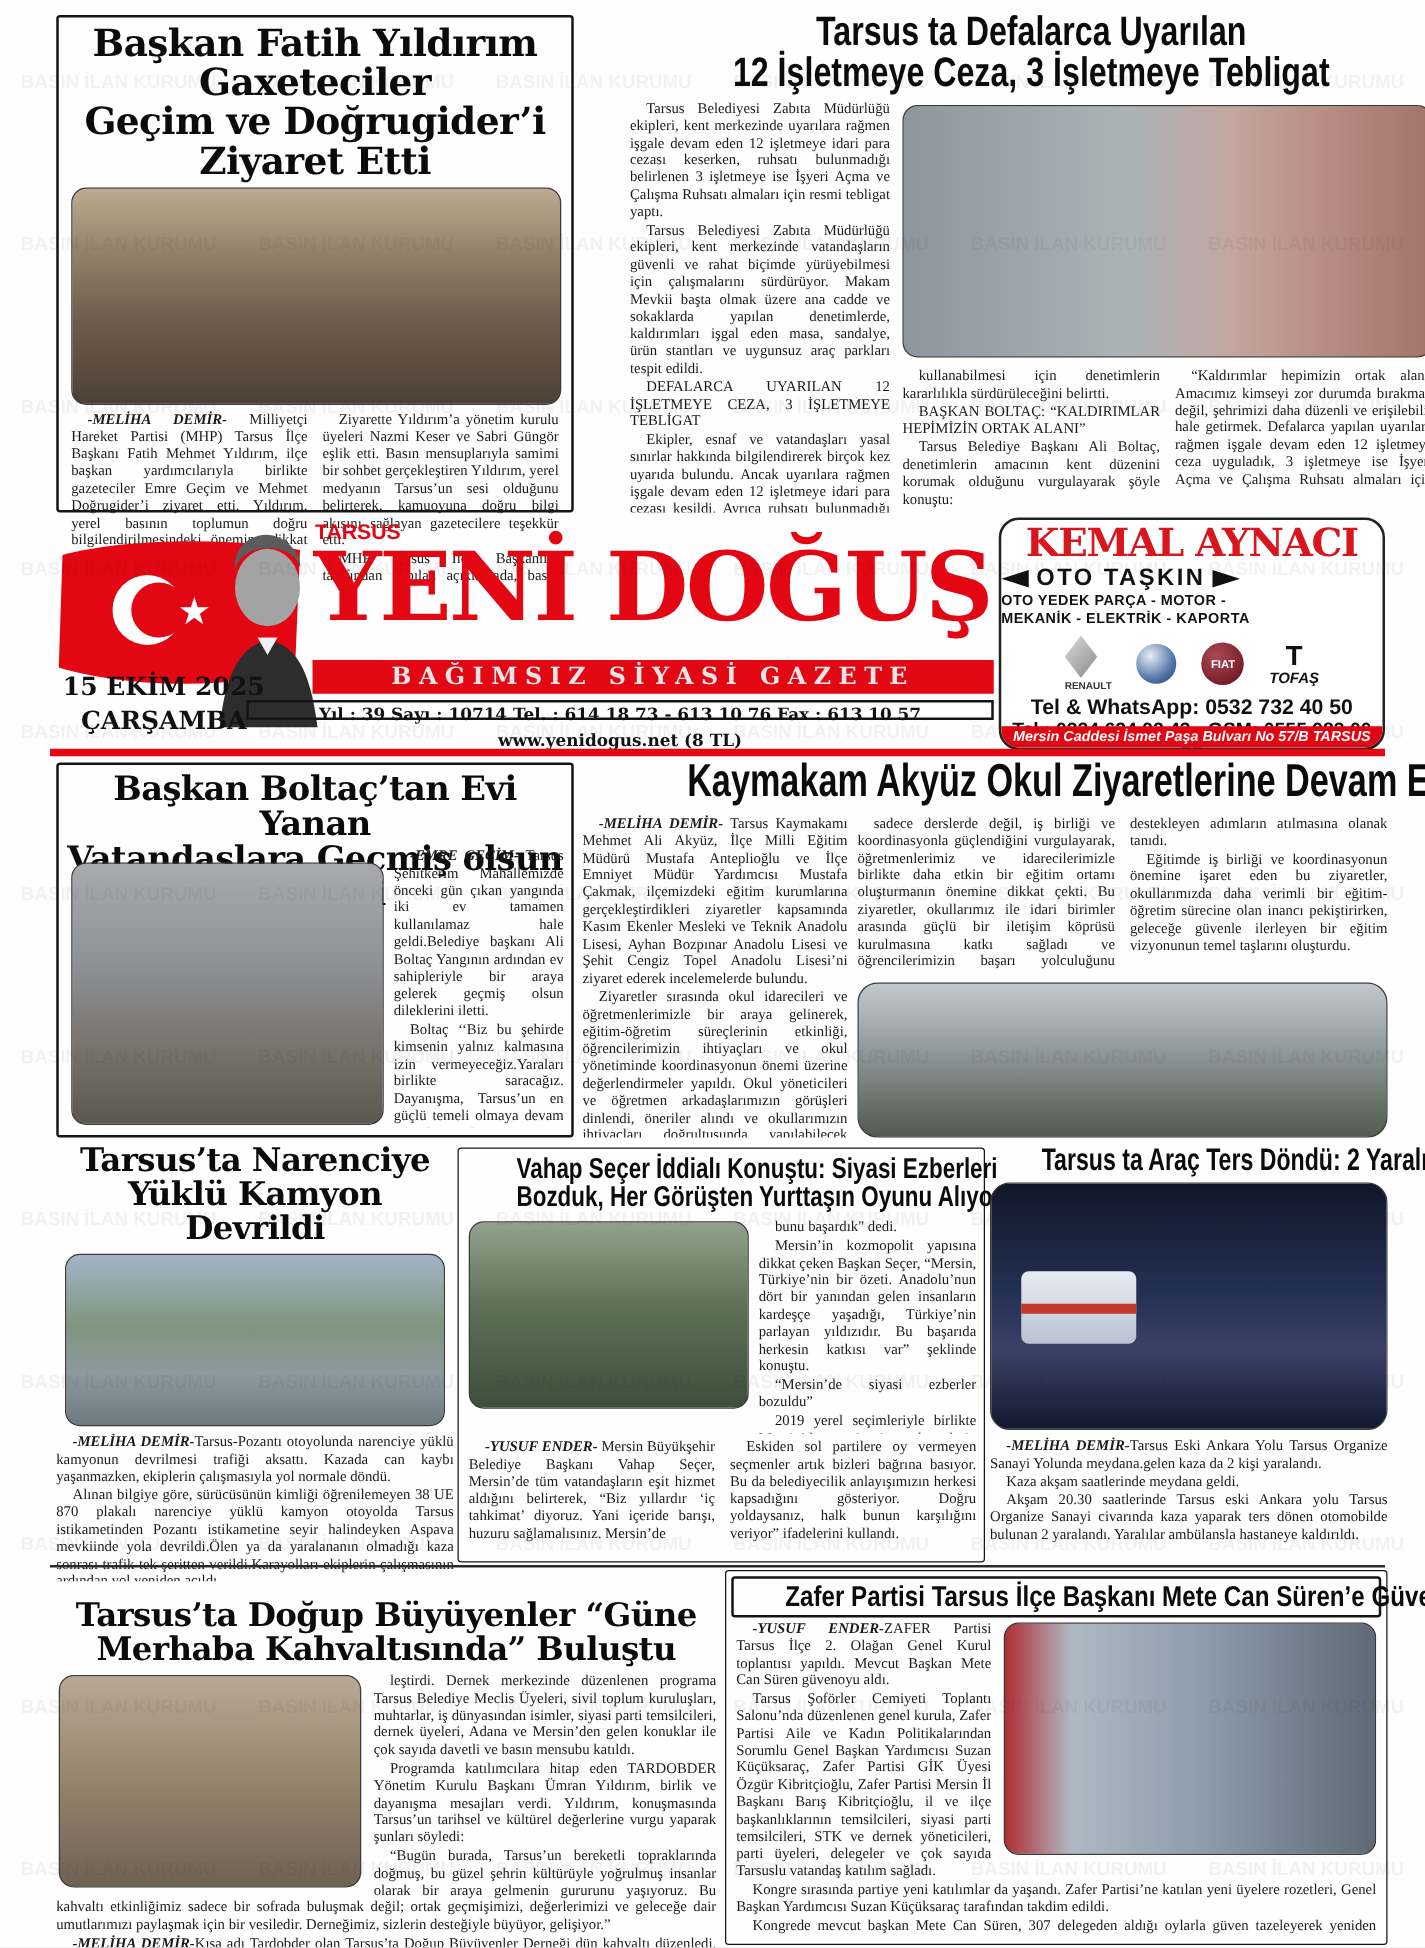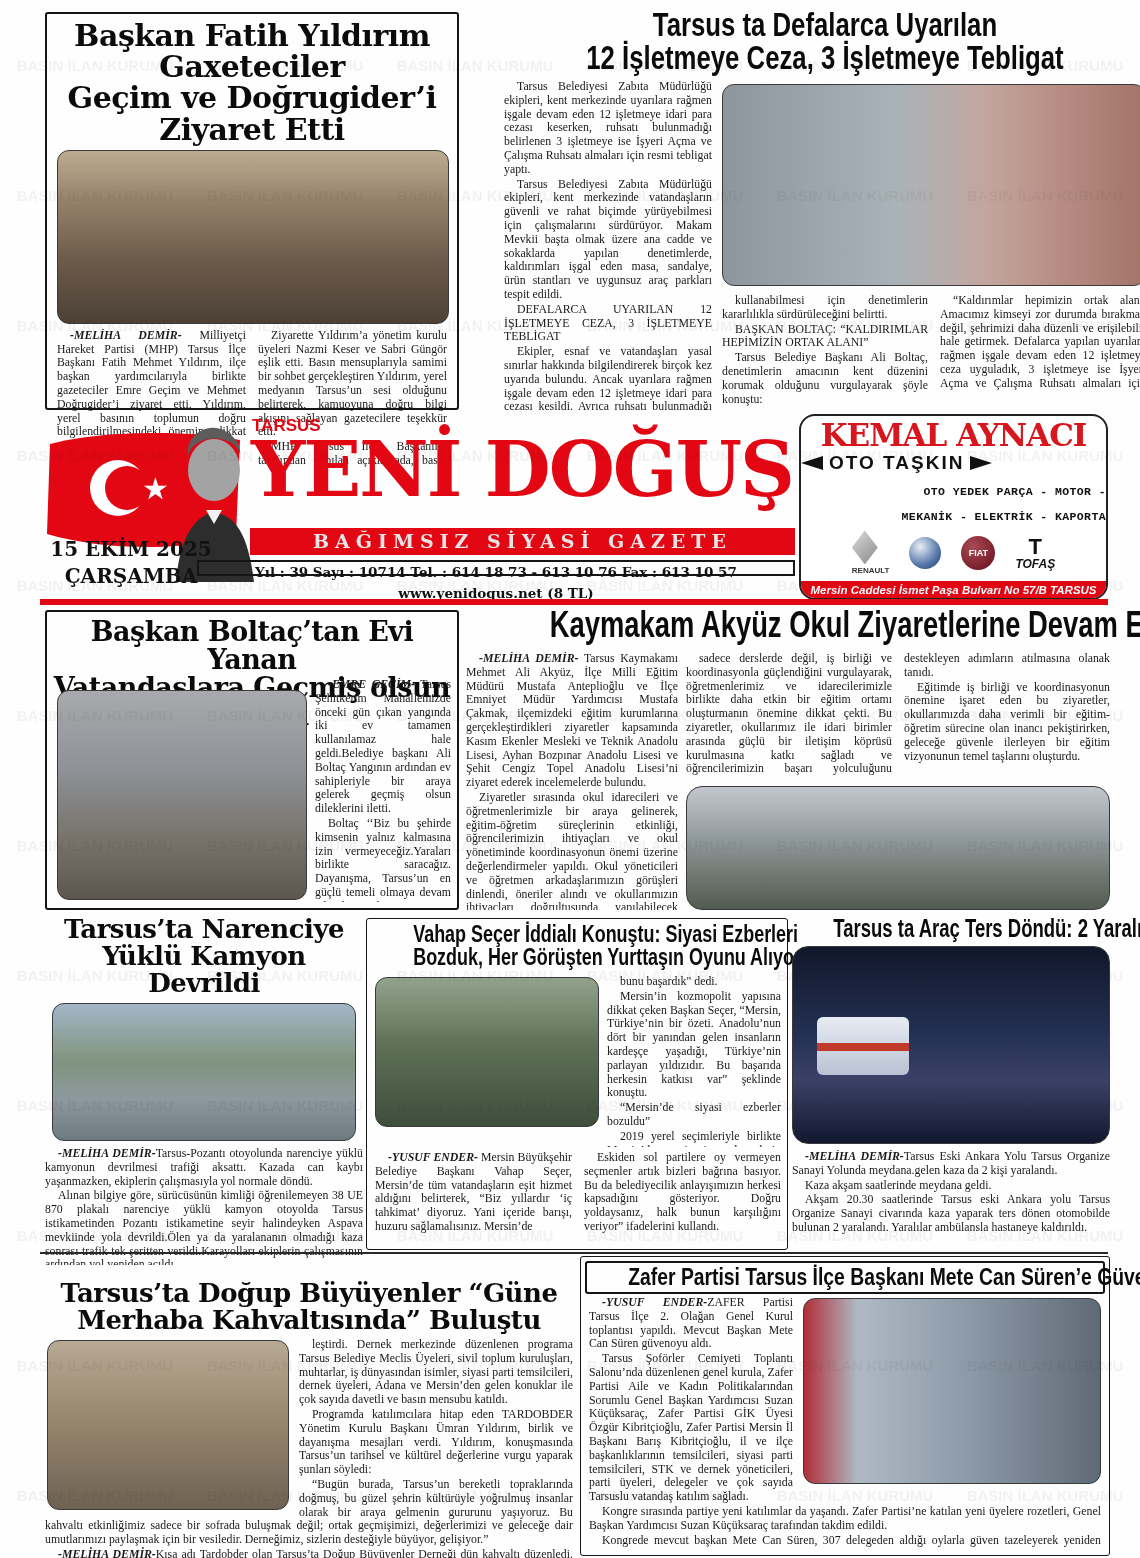--- a/index.html
+++ b/index.html
@@ -48,22 +48,22 @@
 
   .ad { border:2px solid #222; border-radius:16px; background:#fff; overflow:hidden; }
   .ad-title { color:#d8161d; font-family:"DejaVu Serif", serif; font-weight:700; font-size:31px;
               line-height:1.05; text-align:center; letter-spacing:-1px; margin-top:3px; }
   .ad-sub { text-align:center; font-family:"Liberation Sans", sans-serif; font-weight:700;
             font-size:19px; letter-spacing:2px; color:#111; display:flex; align-items:center;
             justify-content:flex-start; gap:6px; }
   .swoosh { width:0; height:0; border-top:7px solid transparent; border-bottom:7px solid transparent; }
   .swoosh.l { border-right:22px solid #111; }
   .swoosh.r { border-left:22px solid #111; }
-  .ad-line { text-align:right; font-family:Liberation Mono, monospace; font-weight:700;
-             font-size:11.5px; letter-spacing:0.4px; color:#111; line-height:1.3;margin-top:11px; }
+  .ad-line { text-align:left; font-family:Liberation Sans, sans-serif; font-weight:700;
+             font-size:11.5px; letter-spacing:0.4px; color:#111; line-height:1.3; }
   .ad-logos { display:flex; justify-content:center; align-items:center; gap:20px; margin:5px 0 3px; }
   .logo-diamond { width:26px; height:34px; background:linear-gradient(135deg,#ddd,#888);
                   clip-path:polygon(50% 0,100% 50%,50% 100%,0 50%); }
   .logo-circle-blue { width:32px; height:32px; border-radius:50%;
                   background:radial-gradient(circle at 35% 30%,#e8eef5,#5577aa 60%,#223c66); }
   .logo-circle-red { width:34px; height:34px; border-radius:50%; color:#fff; font:700 9px "Liberation Sans",sans-serif;
                   display:flex; align-items:center; justify-content:center;
                   background:radial-gradient(circle at 35% 30%,#a84a55,#7a1f2b 70%,#4d0f18); }
   .logo-tofas { font-family:"Liberation Sans",sans-serif; font-weight:700; color:#111;
                 text-align:center; line-height:1; }

